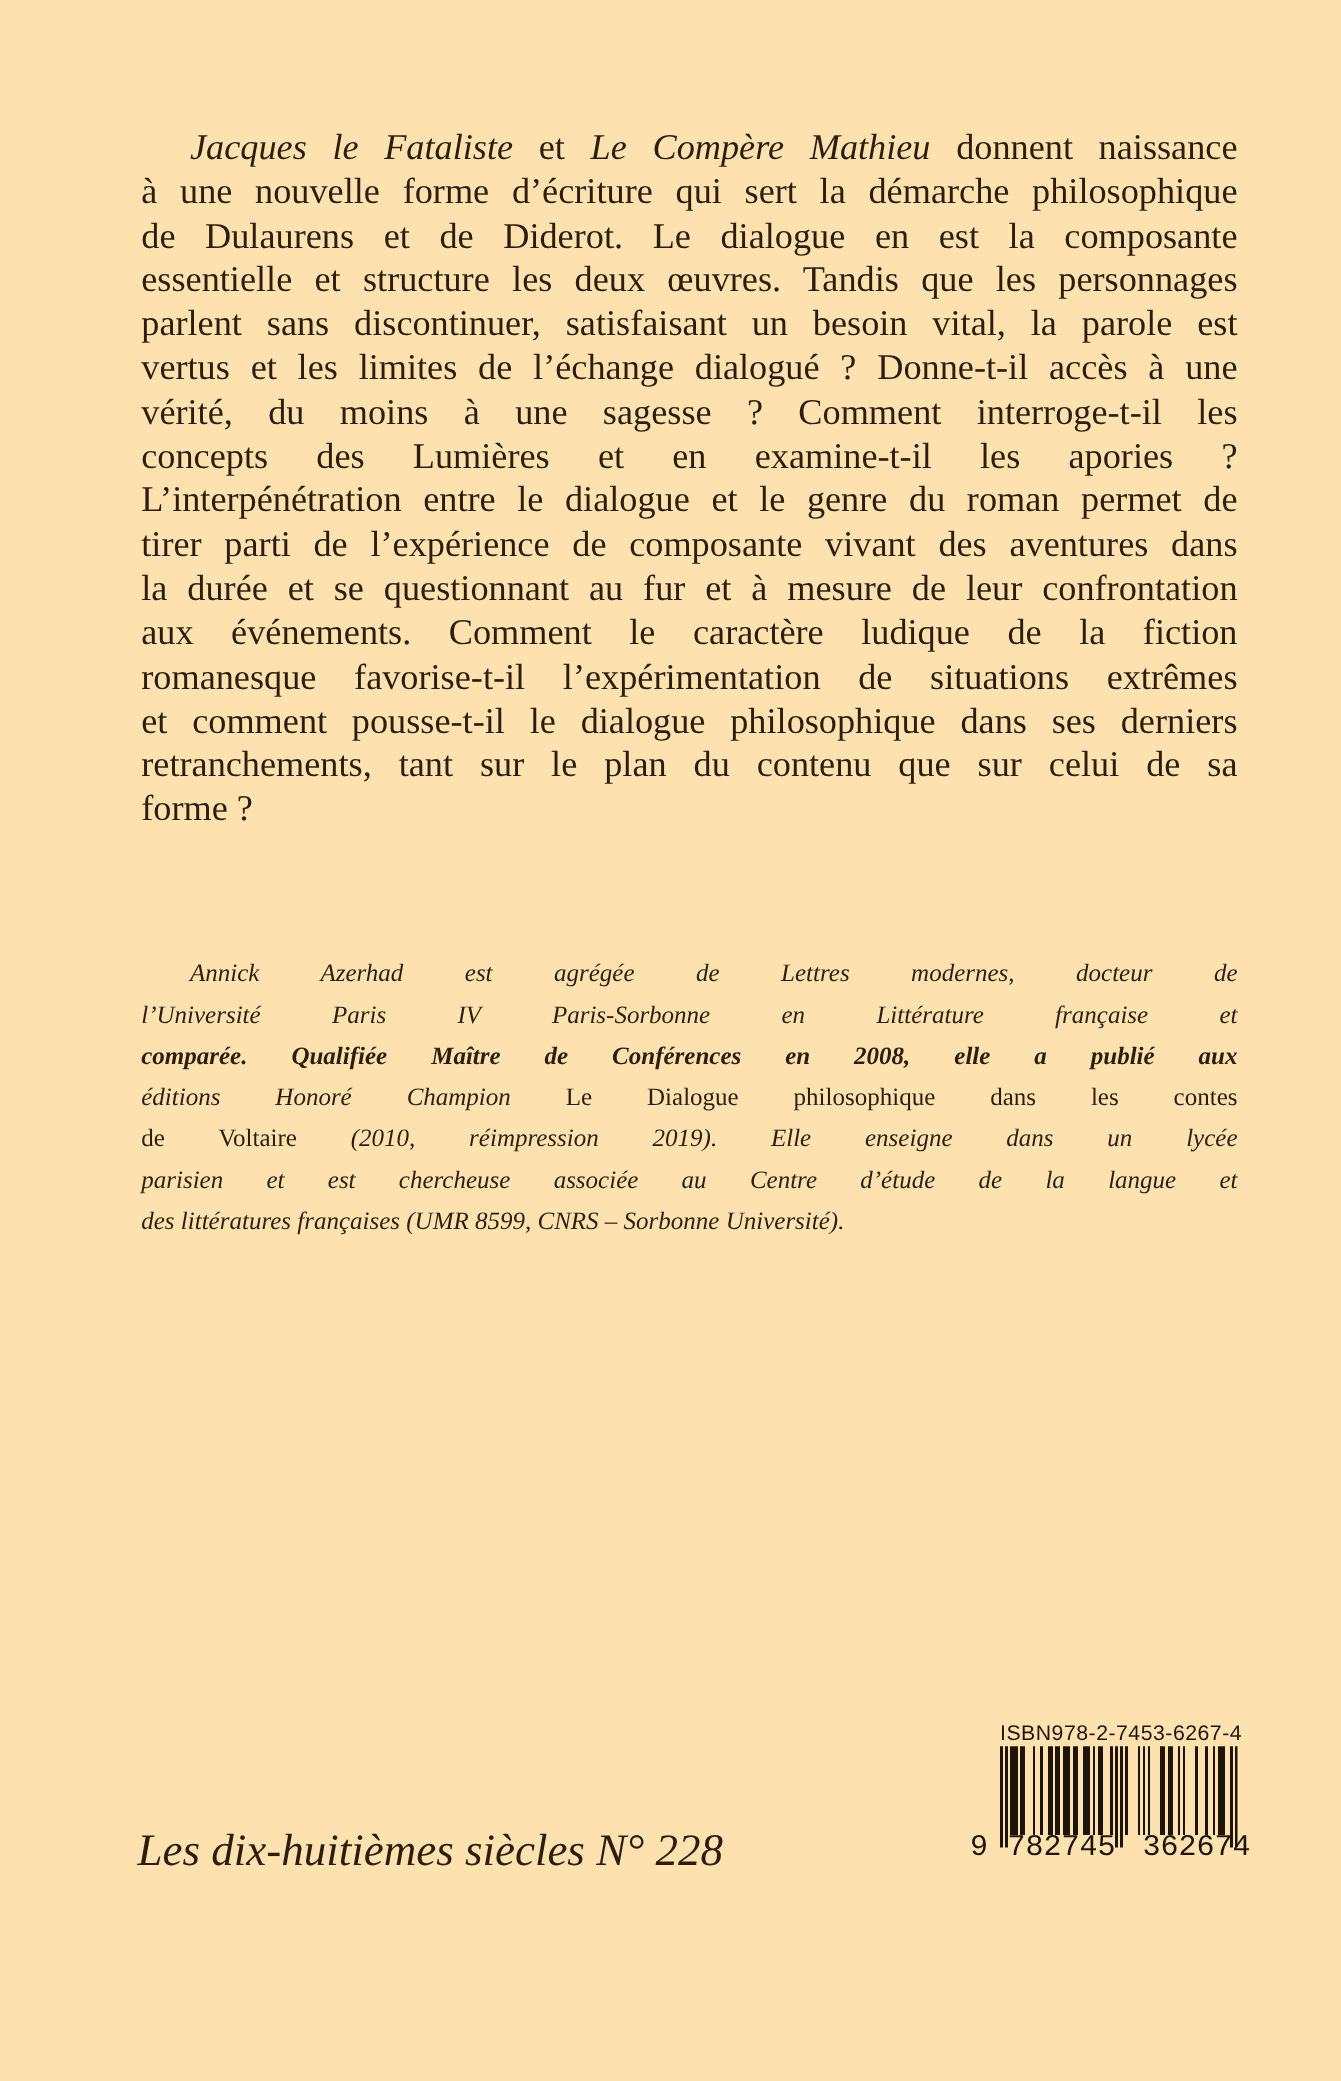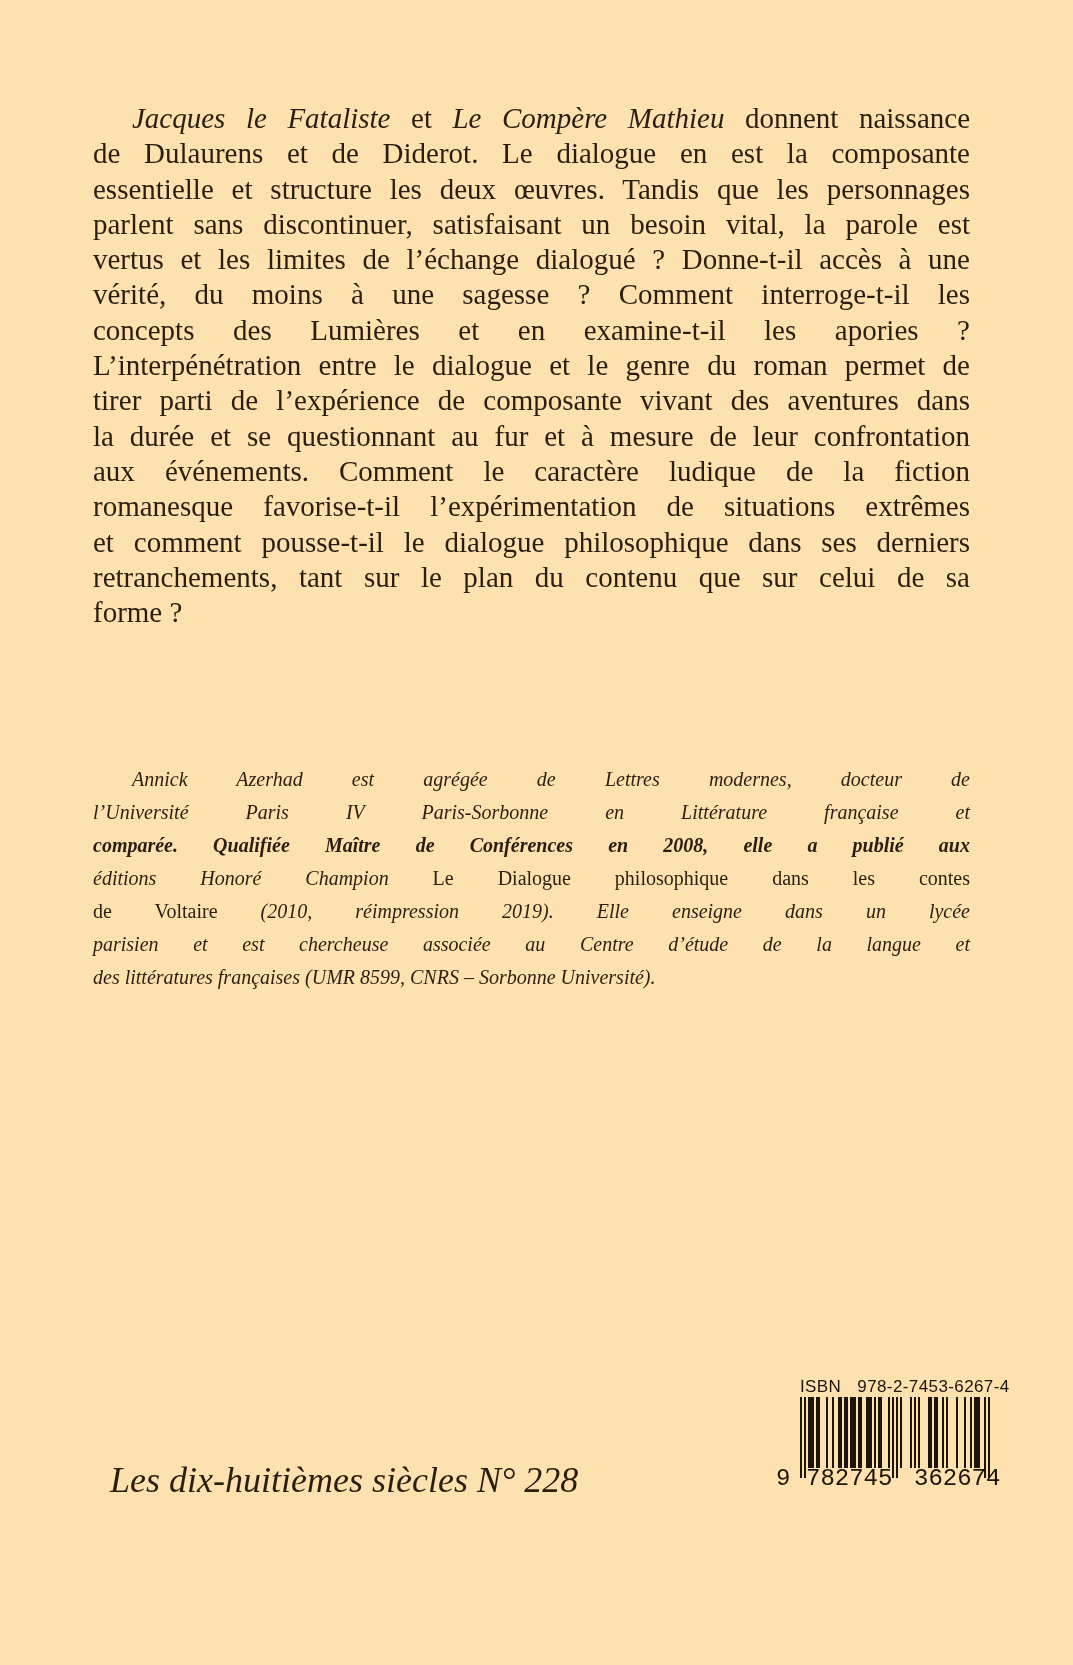--- a/index.html
+++ b/index.html
@@ -1,33 +1,33 @@
 <!DOCTYPE html>
 <html><head>
 <meta charset="utf-8">
 <style>
   html,body{margin:0;padding:0;}
   .page{
     position:relative;width:1073px;height:1665px;overflow:hidden;
     background:#fde1af;color:#2b1e10;
     font-family:"Liberation Serif","DejaVu Serif",serif;
   }
-  .textblock{position:absolute;left:93px;width:877px;}
+  .textblock{position:absolute;left:113px;width:877px;}
   .synopsis{top:101px;font-size:29px;line-height:35.3px;}
   .bio{top:763px;font-size:20px;line-height:33px;}
   .line{text-align:justify;text-align-last:justify;white-space:normal;}
   .line.first{text-indent:39px;}
   .line.last{text-align-last:left;}
   .ean{position:absolute;left:750px;top:1377px;width:246px;height:120px;color:#1d150c;}
   .ean .label{
     position:absolute;left:50px;top:0;white-space:nowrap;
     font-family:"Liberation Sans","DejaVu Sans",sans-serif;
     font-size:17px;letter-spacing:.4px;
   }
-  .ean .label .num{margin-left:16px;}
+  .ean .label .num{margin-left:0;}
   .ean svg{position:absolute;left:50px;top:20px;}
   .dg{
     position:absolute;top:90px;
     font-family:"Liberation Mono","DejaVu Sans Mono",monospace;
     font-size:24px;line-height:24px;
   }
   .d9{left:26px;}
   .dl{left:56px;width:84px;text-align:center;}
   .dr{left:164px;width:84px;text-align:center;}
   .series{
@@ -35,20 +35,21 @@
     font-size:36px;font-style:italic;white-space:nowrap;
   }
 </style>
 </head>
 <body>
 
 <div class="page">
 
   <section class="textblock synopsis">
       <div class="line first"><span style="font-style: italic;">Jacques le Fataliste</span><span style="font-style: normal;"> et </span><span style="font-style: italic;">Le Compère Mathieu</span><span style="font-style: normal;"> donnent naissance</span></div>
+      <div class="line"><span style="font-style: normal;">à une nouvelle forme d’écriture qui sert la démarche philosophique</span></div>
       <div class="line"><span style="font-style: normal;">de Dulaurens et de Diderot. Le dialogue en est la composante</span></div>
       <div class="line"><span style="font-style: normal;">essentielle et structure les deux œuvres. Tandis que les personnages</span></div>
       <div class="line"><span style="font-style: normal;">parlent sans discontinuer, satisfaisant un besoin vital, la parole est</span></div>
       <div class="line"><span style="font-style: normal;">vertus et les limites de l’échange dialogué ? Donne-t-il accès à une</span></div>
       <div class="line"><span style="font-style: normal;">vérité, du moins à une sagesse ? Comment interroge-t-il les</span></div>
       <div class="line"><span style="font-style: normal;">concepts des Lumières et en examine-t-il les apories ?</span></div>
       <div class="line"><span style="font-style: normal;">L’interpénétration entre le dialogue et le genre du roman permet de</span></div>
       <div class="line"><span style="font-style: normal;">tirer parti de l’expérience de composante vivant des aventures dans</span></div>
       <div class="line"><span style="font-style: normal;">la durée et se questionnant au fur et à mesure de leur confrontation</span></div>
       <div class="line"><span style="font-style: normal;">aux événements. Comment le caractère ludique de la fiction</span></div>

